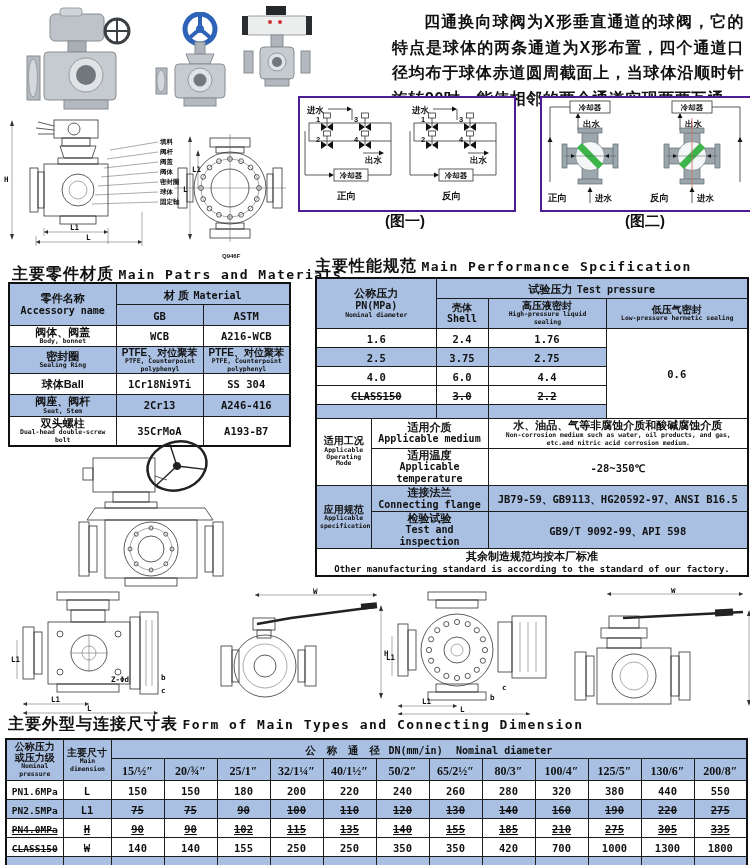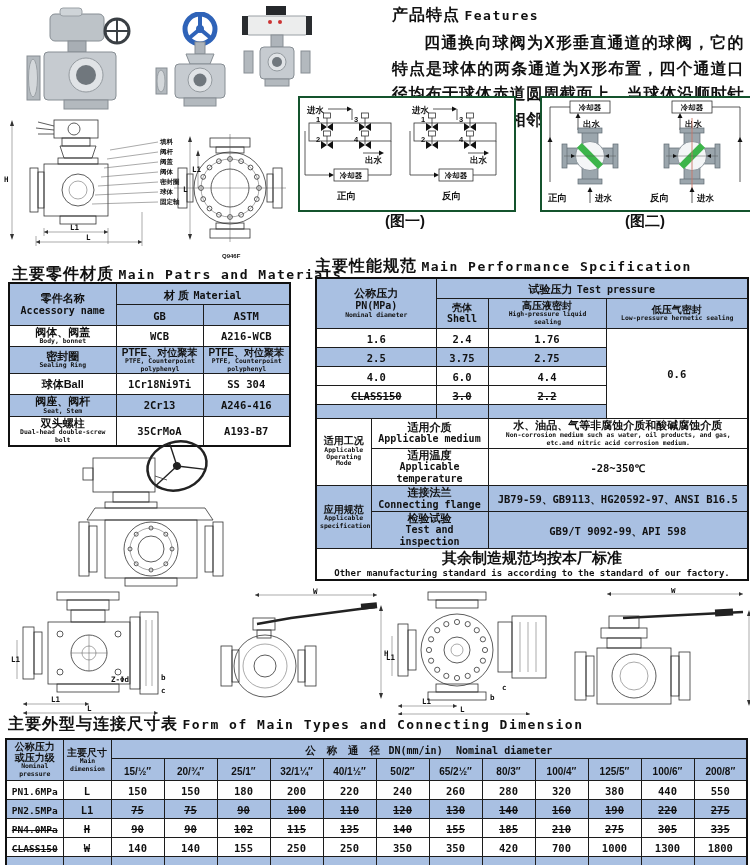--- a/index.html
+++ b/index.html
@@ -6,37 +6,37 @@
   body{width:750px;height:865px;position:relative;background:#fff;overflow:hidden;
        font-family:"Liberation Sans","DejaVu Sans",sans-serif;color:#111;}
   .abs{position:absolute;}
   
   .titleline{position:absolute;white-space:nowrap;}
   .t-zh{font-size:16px;font-weight:800;letter-spacing:1px;}
   .t-en{font-family:"DejaVu Sans Mono","Liberation Mono",monospace;font-size:13px;font-weight:700;letter-spacing:1.5px;}
   
   #features-body{font-size:16px;font-weight:700;line-height:1.6;text-align:justify;text-indent:2em;letter-spacing:.5px;}
   
-  .figbox{position:absolute;border:2px solid #14532d;background:#fff;}
+  .figbox{position:absolute;border:2px solid #4c1d95;background:#fff;}
   .figcap{position:absolute;font-size:15px;font-weight:800;text-align:center;}
   
   table.doc{border-collapse:collapse;table-layout:fixed;border:2px solid #111;background:#fff;}
   table.doc td{border:1px solid #1c1c1c;text-align:center;vertical-align:middle;padding:0 1px;overflow:hidden;}
   .blue, tr.blue>td{background:#a9c0e2;}
   .white-cell{background:#fff;}
   .c-zh{font-size:11px;font-weight:800;line-height:1.15;}
   .c-zh-s{font-size:10px;font-weight:800;line-height:1.1;}
   .c-sub{font-family:"DejaVu Sans Mono","Liberation Mono",monospace;font-size:7px;font-weight:700;line-height:1.1;transform:scale(.92);}
   .c-sub2{font-family:"DejaVu Sans Mono","Liberation Mono",monospace;font-size:10px;font-weight:700;line-height:1.2;}
   .val{font-family:"DejaVu Sans Mono","Liberation Mono",monospace;font-size:10.5px;font-weight:700;}
-  .size-val{font-family:Liberation Sans, sans-serif;font-size:10px;font-weight:700;}
+  .size-val{font-family:Liberation Serif, serif;font-size:12px;font-weight:700;}
   .plabel{font-family:"DejaVu Sans Mono","Liberation Mono",monospace;font-size:9.5px;font-weight:700;}
   .strike{text-decoration:line-through;}
   .dn-zh{font-size:10.5px;font-weight:800;letter-spacing:4px;}
-  .foot-zh{font-size:15px;font-weight:800;line-height:1.25;text-align:center;}
+  .foot-zh{font-size:11px;font-weight:800;line-height:1.25;text-align:center;}
   .foot-en{font-family:"DejaVu Sans Mono","Liberation Mono",monospace;font-size:9px;font-weight:700;line-height:1.2;}
   
   svg text{fill:#111;}
   .dwg-line{stroke:#333;stroke-width:.8;fill:none;}
   .dwg-thin{stroke:#555;stroke-width:.5;fill:none;}
   .dwg-label{font-size:6.5px;font-weight:700;}
   .dim-t{font-family:"DejaVu Sans Mono","Liberation Mono",monospace;font-size:7.5px;font-weight:700;}
   .fz8{font-size:8.5px;font-weight:800;}
   .fz7{font-size:7.5px;font-weight:800;}
   .fz9{font-size:9.5px;font-weight:800;}
@@ -92,24 +92,20 @@
   <rect x="33" y="30" width="12" height="12" fill="#aeb4ba" stroke="#878e94"></rect>
   <rect x="22" y="42" width="34" height="32" rx="4" fill="#c6cbd0" stroke="#878e94"></rect>
   <rect x="6" y="46" width="9" height="22" fill="#b3b9be" stroke="#878e94"></rect>
   <rect x="63" y="46" width="9" height="22" fill="#b3b9be" stroke="#878e94"></rect>
   <circle cx="39" cy="57" r="9" fill="#e0e3e6" stroke="#959ba0"></circle>
   <circle cx="39" cy="57" r="5" fill="#70777d"></circle>
   <rect x="27" y="74" width="24" height="7" fill="#b3b9be" stroke="#878e94"></rect>
 </svg>
 
 <div class="abs" style="left:392px;top:5px;width:352px">
-  <div style="white-space:nowrap">
-    <span class="t-zh">产品特点</span>
-    <span class="t-en">Features</span>
-  </div>
   <div id="features-body" style="margin-top:4px">四通换向球阀为X形垂直通道的球阀，它的特点是球体的两条通道为X形布置，四个通道口径均布于球体赤道圆周截面上，当球体沿顺时针旋转90时，能使相邻的两个通道实现两两互通。</div>
 </div>
 
 <div class="figbox" style="left:298px;top:96px;width:214px;height:112px">
 <svg width="210" height="108" viewBox="0 0 210 108">
   <defs>
     <g id="bt">
       <rect x="2.5" y="-14" width="7" height="5" class="dwg-line"></rect>
       <line x1="6" y1="-9" x2="6" y2="-1" class="dwg-line"></line>
       <polygon points="0,-4 0,4 6,0" fill="#111"></polygon>
@@ -728,21 +724,21 @@
         <td class="blue"><span class="size-val">15/½″</span></td>
         <td class="blue"><span class="size-val">20/¾″</span></td>
         <td class="blue"><span class="size-val">25/1″</span></td>
         <td class="blue"><span class="size-val">32/1¼″</span></td>
         <td class="blue"><span class="size-val">40/1½″</span></td>
         <td class="blue"><span class="size-val">50/2″</span></td>
         <td class="blue"><span class="size-val">65/2½″</span></td>
         <td class="blue"><span class="size-val">80/3″</span></td>
         <td class="blue"><span class="size-val">100/4″</span></td>
         <td class="blue"><span class="size-val">125/5″</span></td>
-        <td class="blue"><span class="size-val">100/6″</span></td>
+        <td class="blue"><span class="size-val">130/6″</span></td>
         <td class="blue"><span class="size-val">200/8″</span></td>
       </tr>
   </tbody>
   <tbody>
       <tr style="height: 13px; border-radius: 6px;">
         <td><span class="plabel">PN1.6MPa</span></td>
         <td><span class="val">L</span></td>
         <td><span class="val">150</span></td>
         <td><span class="val">150</span></td>
         <td><span class="val">180</span></td>
@@ -765,21 +761,21 @@
         <td><span class="val strike">100</span></td>
         <td><span class="val strike">110</span></td>
         <td><span class="val strike">120</span></td>
         <td><span class="val strike">130</span></td>
         <td><span class="val strike">140</span></td>
         <td><span class="val strike">160</span></td>
         <td><span class="val strike">190</span></td>
         <td><span class="val strike">220</span></td>
         <td><span class="val strike">275</span></td>
       </tr>
-      <tr style="height: 13px;">
+      <tr style="height: 13px; text-decoration: underline;">
         <td><span class="plabel strike">PN4.0MPa</span></td>
         <td><span class="val strike">H</span></td>
         <td><span class="val strike">90</span></td>
         <td><span class="val strike">90</span></td>
         <td><span class="val strike">102</span></td>
         <td><span class="val strike">115</span></td>
         <td><span class="val strike">135</span></td>
         <td><span class="val strike">140</span></td>
         <td><span class="val strike">155</span></td>
         <td><span class="val strike">185</span></td>

